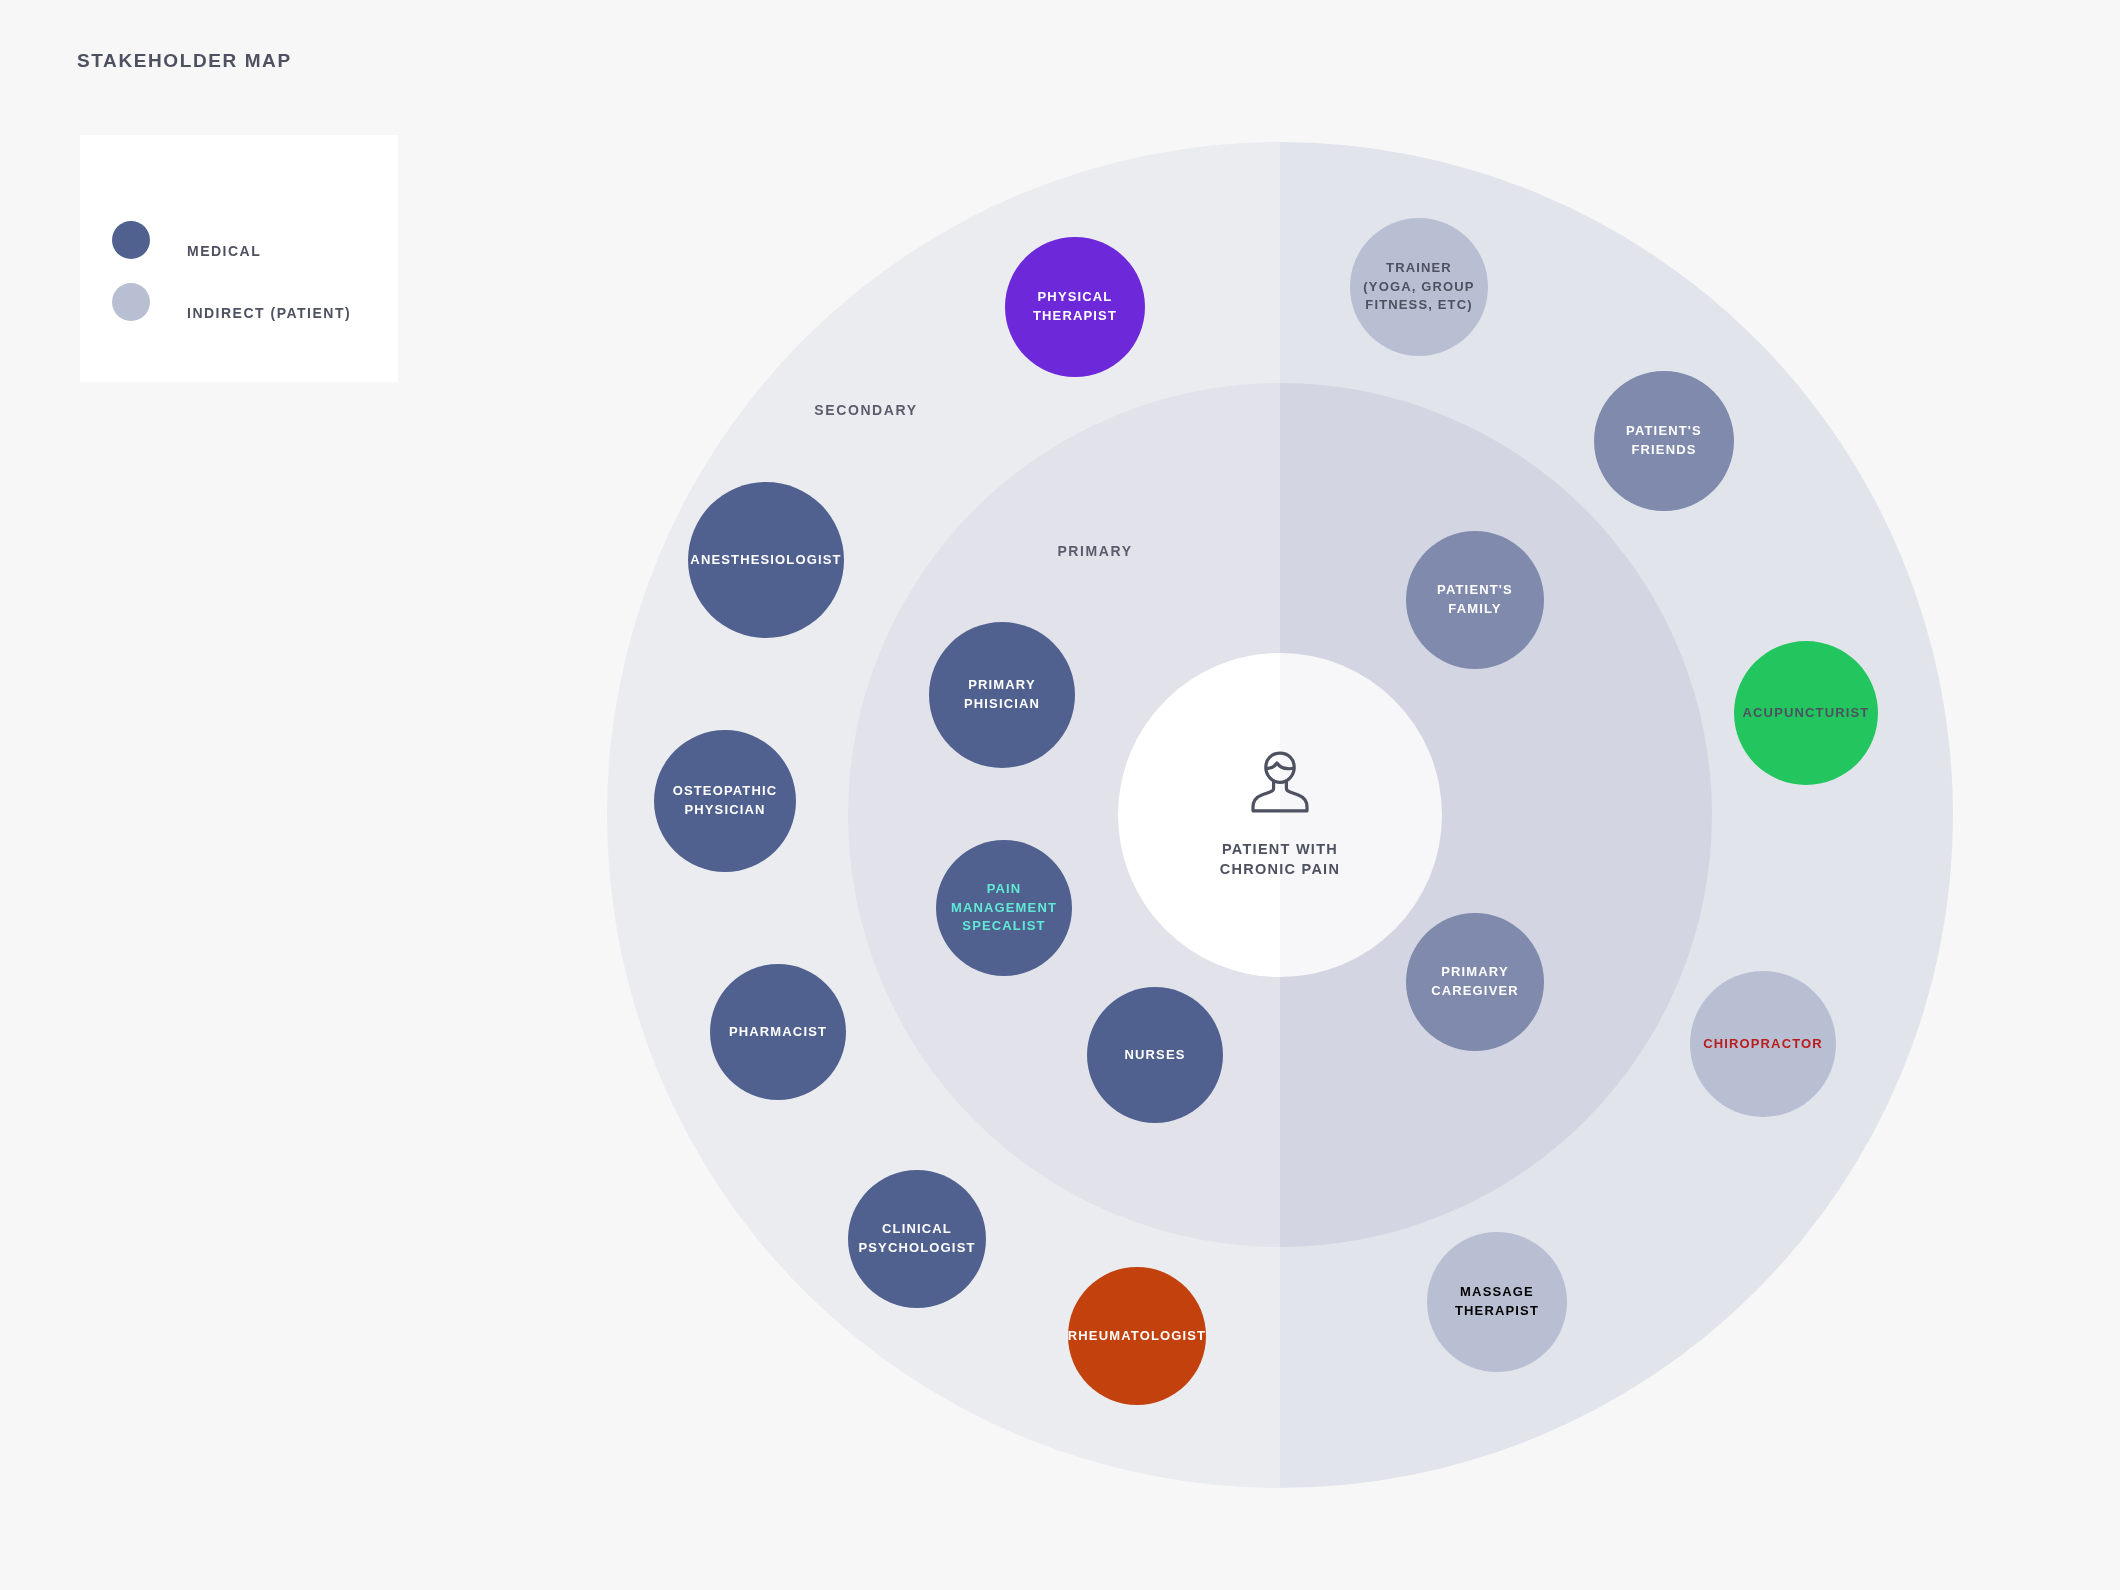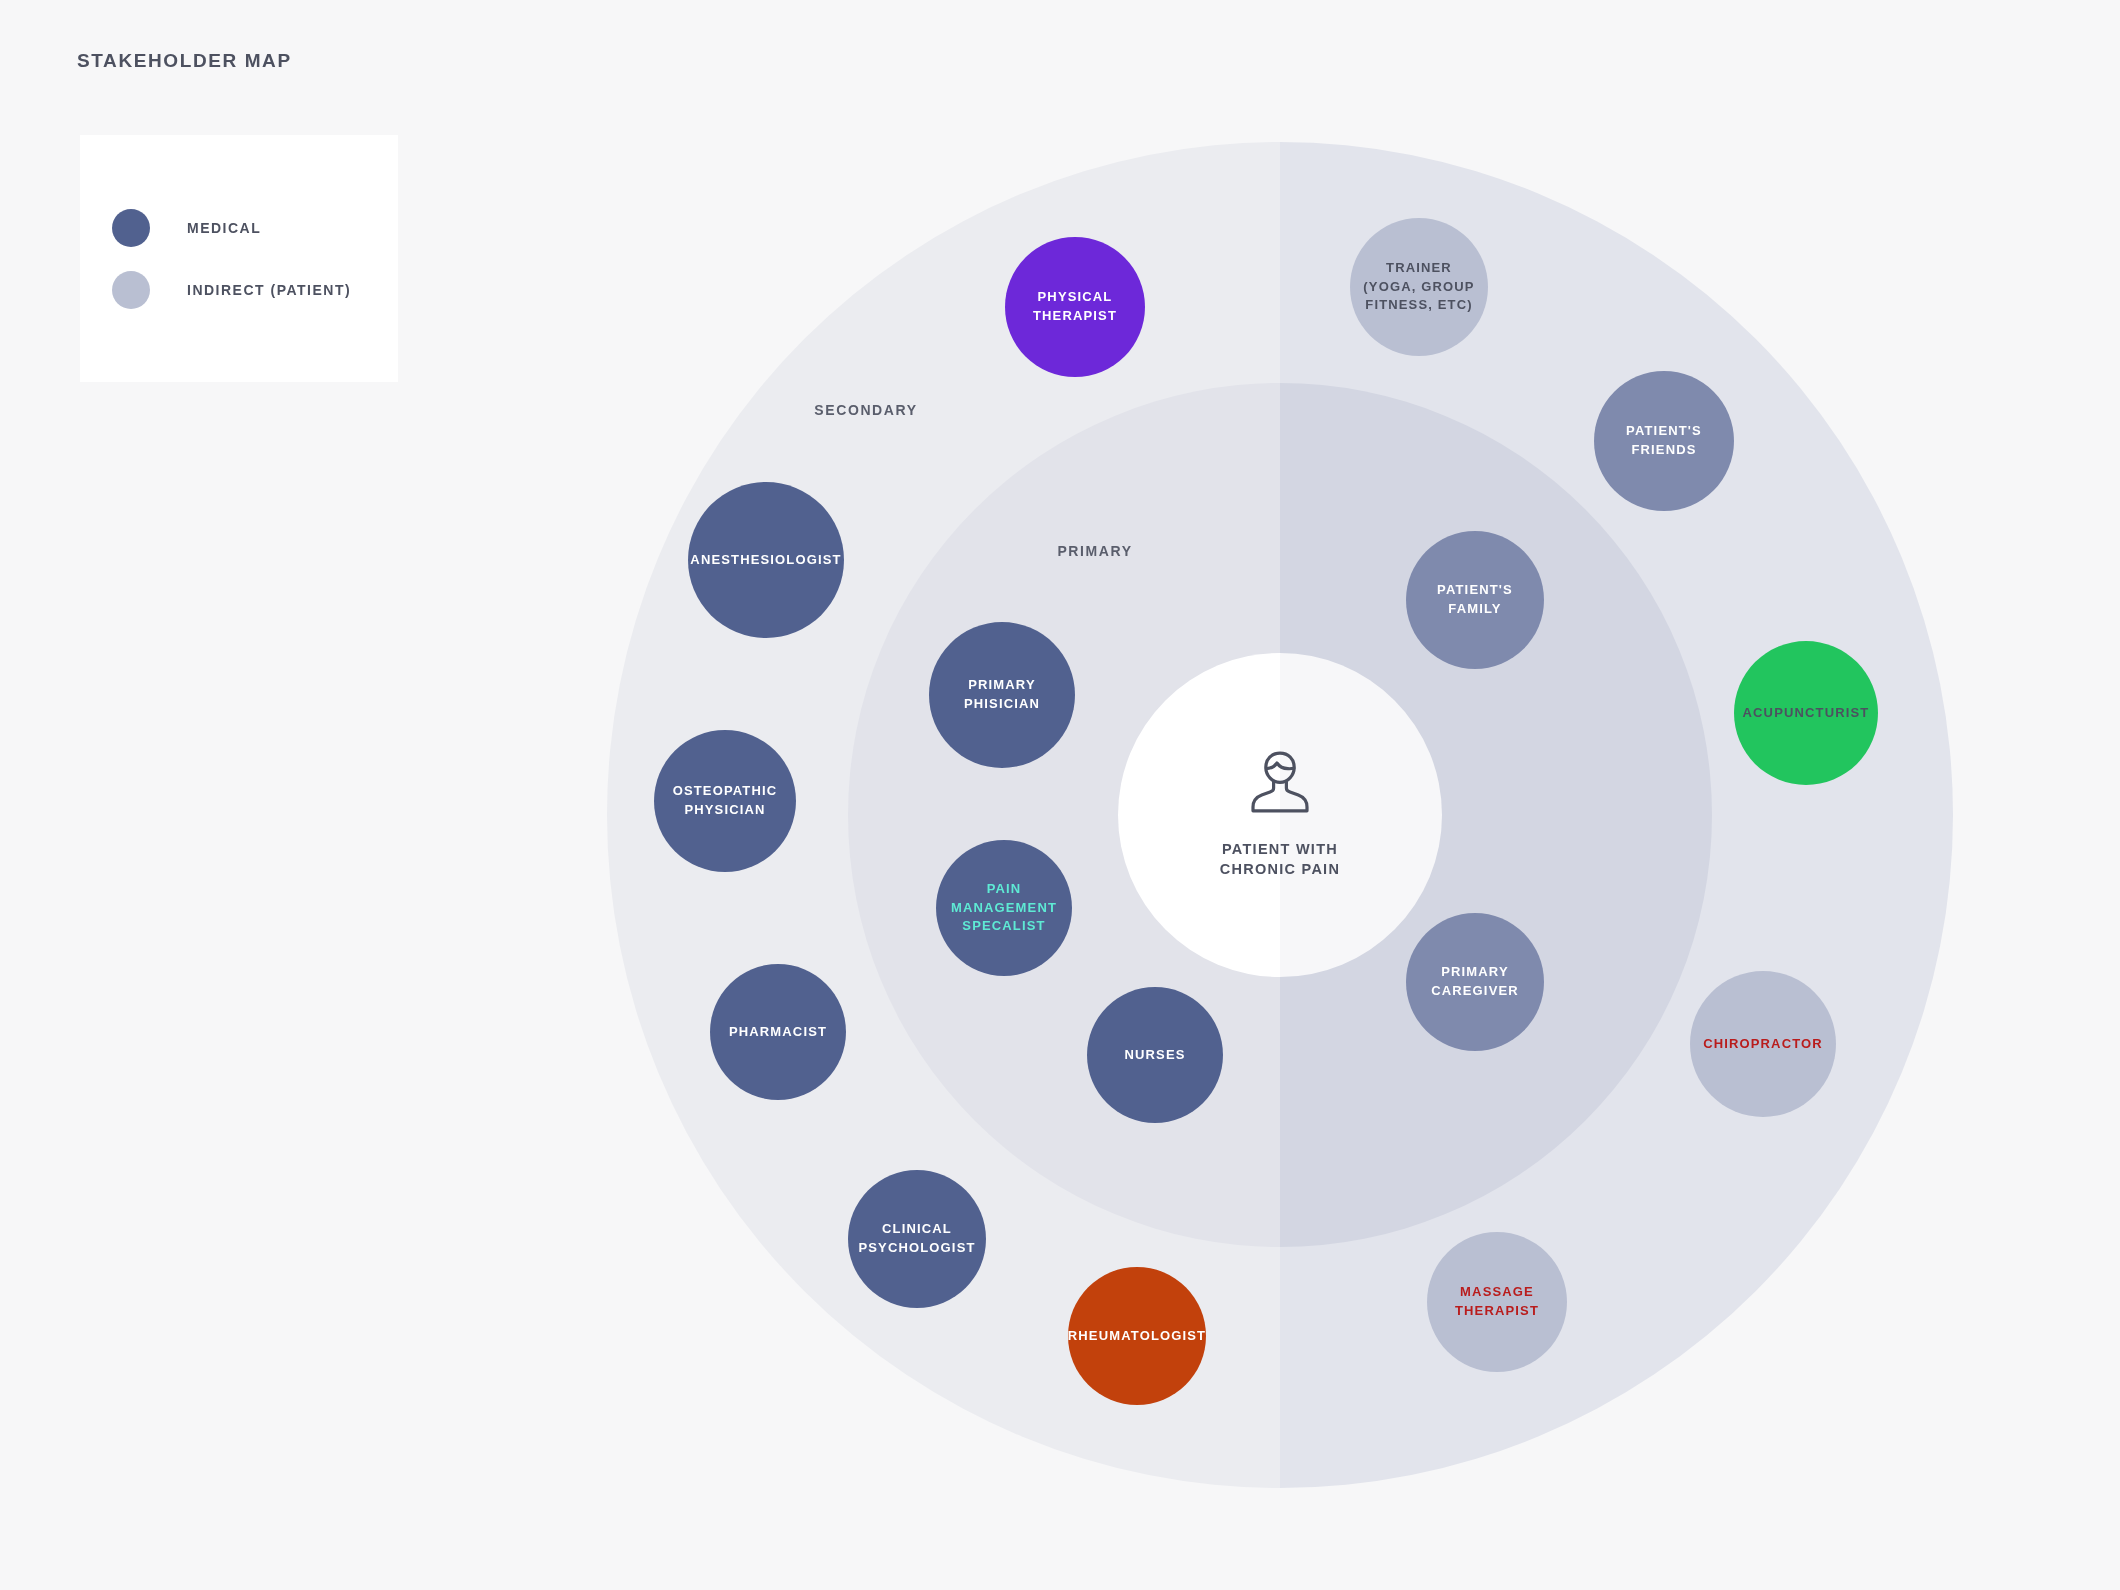--- a/index.html
+++ b/index.html
@@ -21,21 +21,21 @@
   }
 
   
   .legend{
     position:absolute;left:80px;top:135px;
     width:318px;height:247px;
     background:#ffffff;
     display:flex;flex-direction:column;justify-content:center;
     padding-left:32px;box-sizing:border-box;
   }
-  .legend-row{display:flex;align-items:center;height:62px;}
+  .legend-row{display:flex;align-items:flex-end;height:62px;}
   .legend-dot{width:38px;height:38px;border-radius:50%;flex:0 0 auto;}
   .legend-label{
     margin-left:37px;font-size:14px;font-weight:700;letter-spacing:1.5px;
     color:#4d5160;text-transform:uppercase;white-space:nowrap;
   }
 
   
   .ring{position:absolute;border-radius:50%;}
   .ring-half{position:absolute;top:0;height:100%;width:50%;overflow:hidden;}
   .ring-half.l{left:0;border-top-left-radius:100% 50%;border-bottom-left-radius:100% 50%;}
@@ -173,18 +173,18 @@
         <span style="color: rgb(77, 81, 96);">ACUPUNCTURIST</span>
       </div>
       <div class="bubble" style="width: 138px; height: 138px; left: 1475px; top: 982px; background: rgb(127, 138, 173);">
         <span style="color: rgb(255, 255, 255);">PRIMARY
 CAREGIVER</span>
       </div>
       <div class="bubble" style="width: 146px; height: 146px; left: 1763px; top: 1044px; background: rgb(185, 191, 210);">
         <span style="color: #b91c1c;">CHIROPRACTOR</span>
       </div>
       <div class="bubble" style="width: 140px; height: 140px; left: 1497px; top: 1302px; background: rgb(185, 191, 210);">
-        <span style="color: #b91c1c;">MASSAGE
+        <span style="color: #000000;">MASSAGE
 THERAPIST</span>
       </div>
     </div>
 
 </div>
 
 </body></html>

